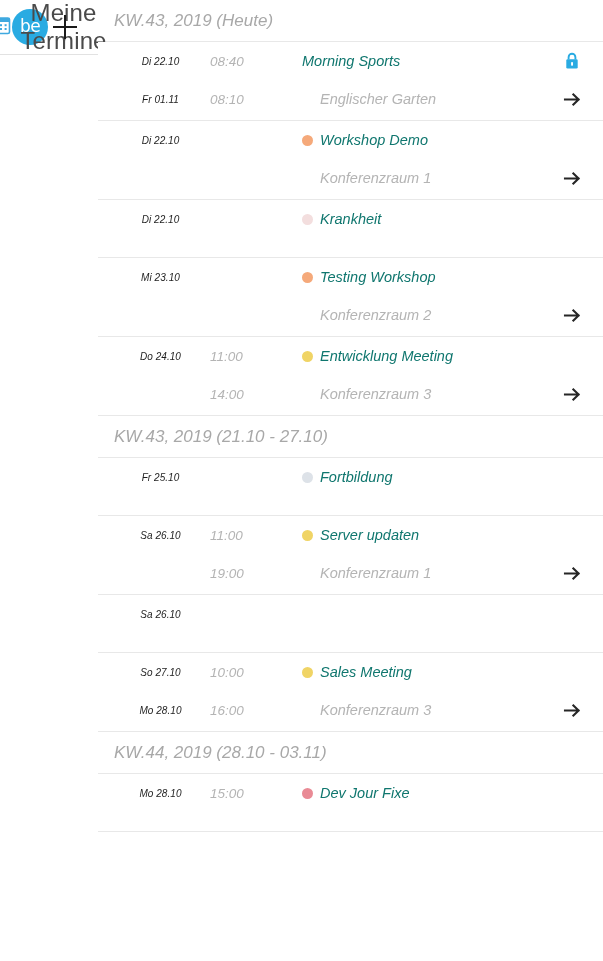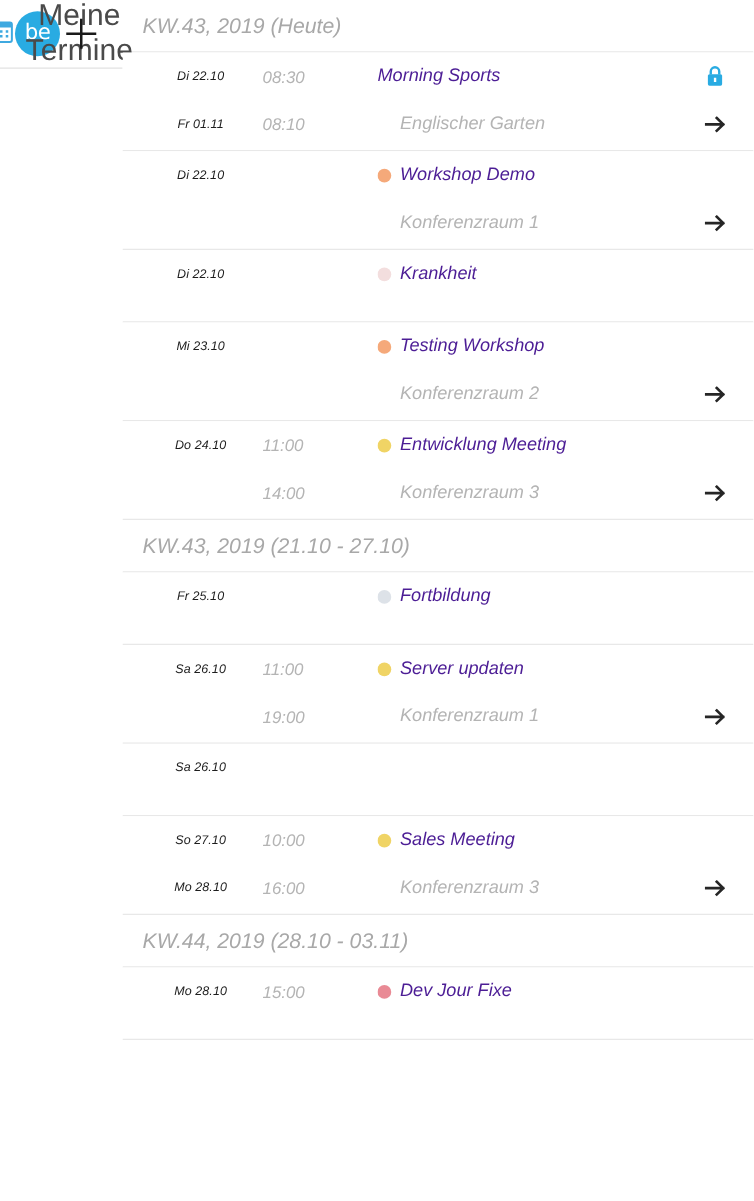--- a/index.html
+++ b/index.html
@@ -146,21 +146,21 @@
     font-size: 13.5px;
     color: #b4b4b4;
     white-space: nowrap;
   }
   .col-main {
     flex: 1;
     display: flex;
     align-items: center;
     gap: 7px;
     font-size: 14.5px;
-    color: #4c1d95;
+    color: #0f766e;
     white-space: nowrap;
     overflow: hidden;
   }
   .col-main.muted { color: #b4b4b4; }
 
   .dot {
     width: 11px;
     height: 11px;
     min-width: 11px;
     border-radius: 50%;
@@ -233,21 +233,21 @@
     </button>
   </div>
 
   <div class="list" id="list">
       <div class="group-header">
         <span>KW.43, 2019 (Heute)</span>
       </div>
       <div class="event-row tall">
         <div class="line first">
           <span class="col-date">Di 22.10</span>
-          <span class="col-time">08:30</span>
+          <span class="col-time">08:40</span>
           <span class="col-main">
             <span>Morning Sports</span>
           </span>
           <span class="col-right"></span>
         </div>
         <div class="line second">
           <span class="col-date">Fr 01.11</span>
           <span class="col-time">08:10</span>
           <span class="col-main muted">
             <span class="dot hidden"></span>

